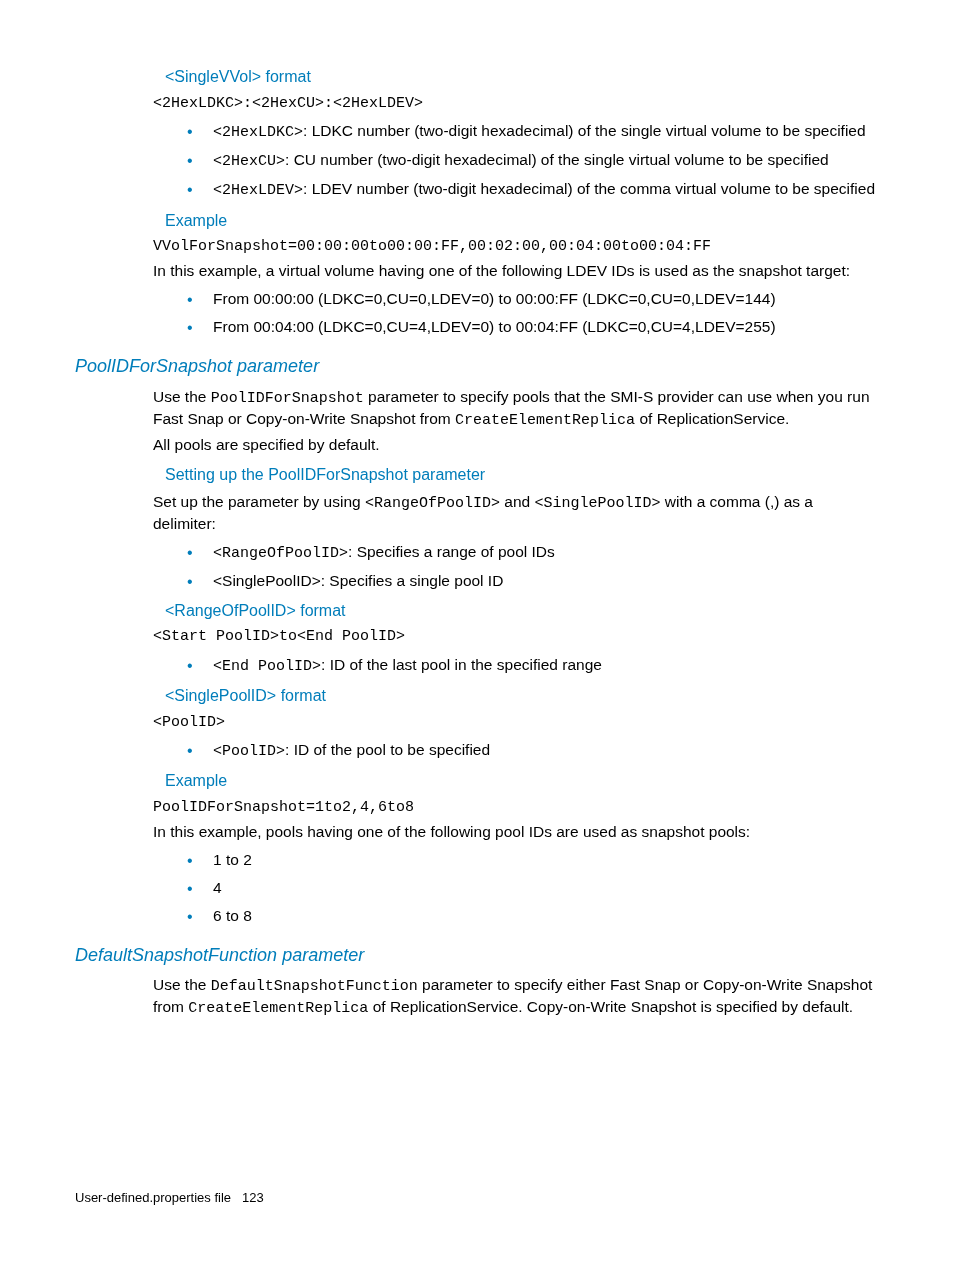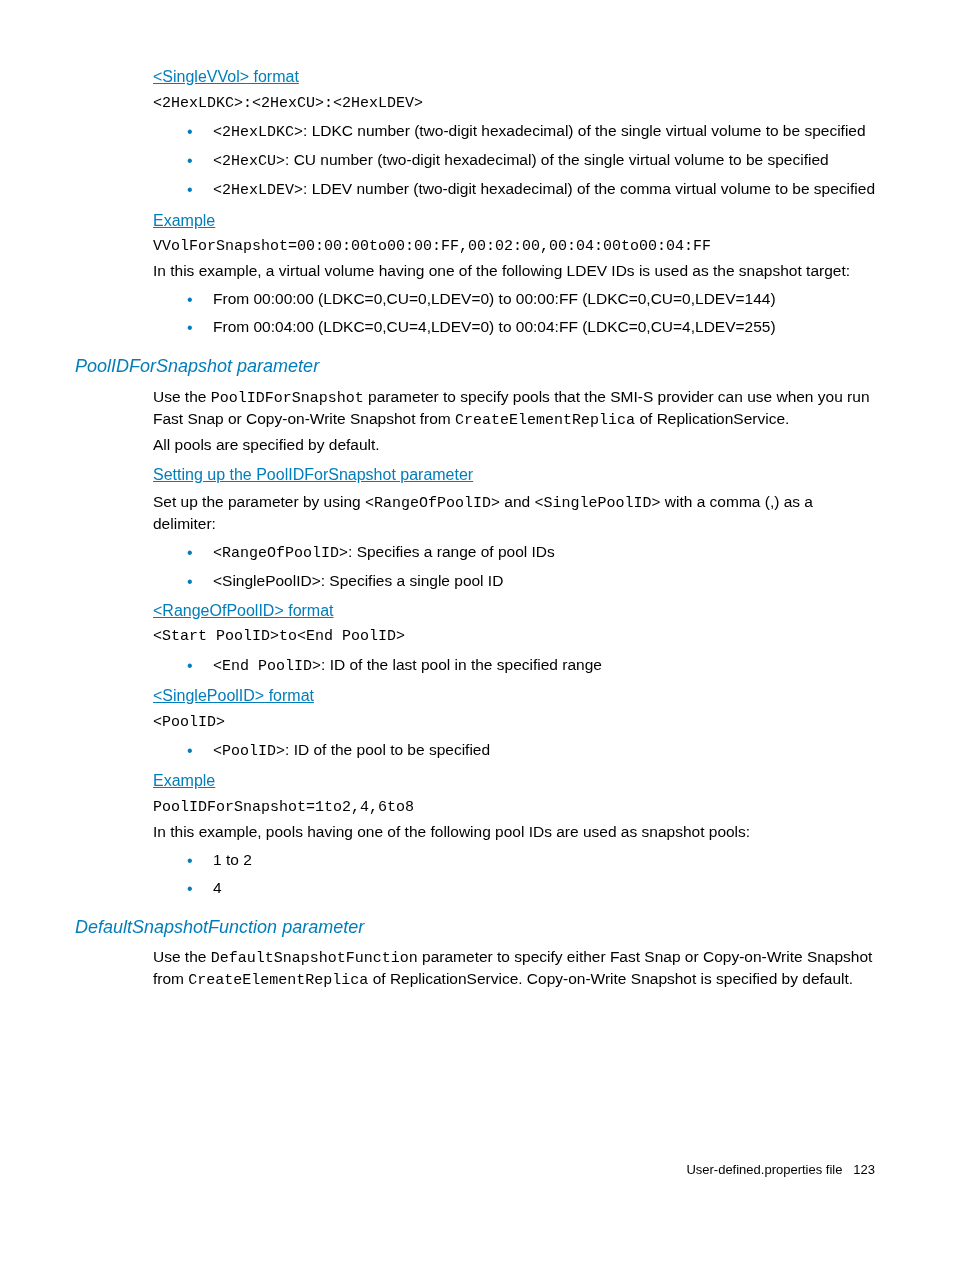--- a/index.html
+++ b/index.html
@@ -12,22 +12,21 @@
     box-sizing: border-box;
     background: #fff;
     line-height: 1.35;
   }
   .h-blue {
     color: #007dba;
     font-weight: normal;
   }
   .h4 {
     font-size: 16px;
-    margin: 8px 0 6px 0;
-    text-decoration: underline;
+    margin: 8px 0 6px 12px;
   }
   .h3 {
     font-size: 18px;
     margin: 16px 0 8px 0;
     font-style: italic;
   }
   .indent-1 { margin-left: 78px; }
   .indent-0 { margin-left: 0; }
   .mono {
     font-family: Liberation Mono, monospace;
@@ -48,21 +47,20 @@
     position: absolute;
     left: 0;
     top: 0;
     color: #007dba;
     font-size: 16px;
   }
   p { margin: 4px 0; }
   .footer {
     position: relative;
     margin-top: 170px;
-    text-align: right;
     font-size: 13px;
     padding-right: 4px;
   }
 </style>
 </head>
 <body>
 
 <div class="indent-1">
   <div class="h-blue h4">&lt;SingleVVol&gt; format</div>
   <p class="mono">&lt;2HexLDKC&gt;:&lt;2HexCU&gt;:&lt;2HexLDEV&gt;</p>
@@ -119,20 +117,21 @@
 </ul>
 
 <div class="indent-1">
   <div class="h-blue h4">Example</div>
   <p class="mono">PoolIDForSnapshot=1to2,4,6to8</p>
   <p>In this example, pools having one of the following pool IDs are used as snapshot pools:</p>
 </div>
 <ul>
   <li>1 to 2</li>
   <li>4</li>
+  <li>6 to 8</li>
 </ul>
 
 <div class="h-blue h3 indent-0">DefaultSnapshotFunction parameter</div>
 <div class="indent-1">
   <p>
     <span>Use the </span><span class="mono">DefaultSnapshotFunction</span><span> parameter to specify either Fast Snap or Copy-on-Write Snapshot from </span><span class="mono">CreateElementReplica</span><span> of ReplicationService. Copy-on-Write Snapshot is specified by default.</span>
   </p>
 </div>
 
 <div class="footer">

